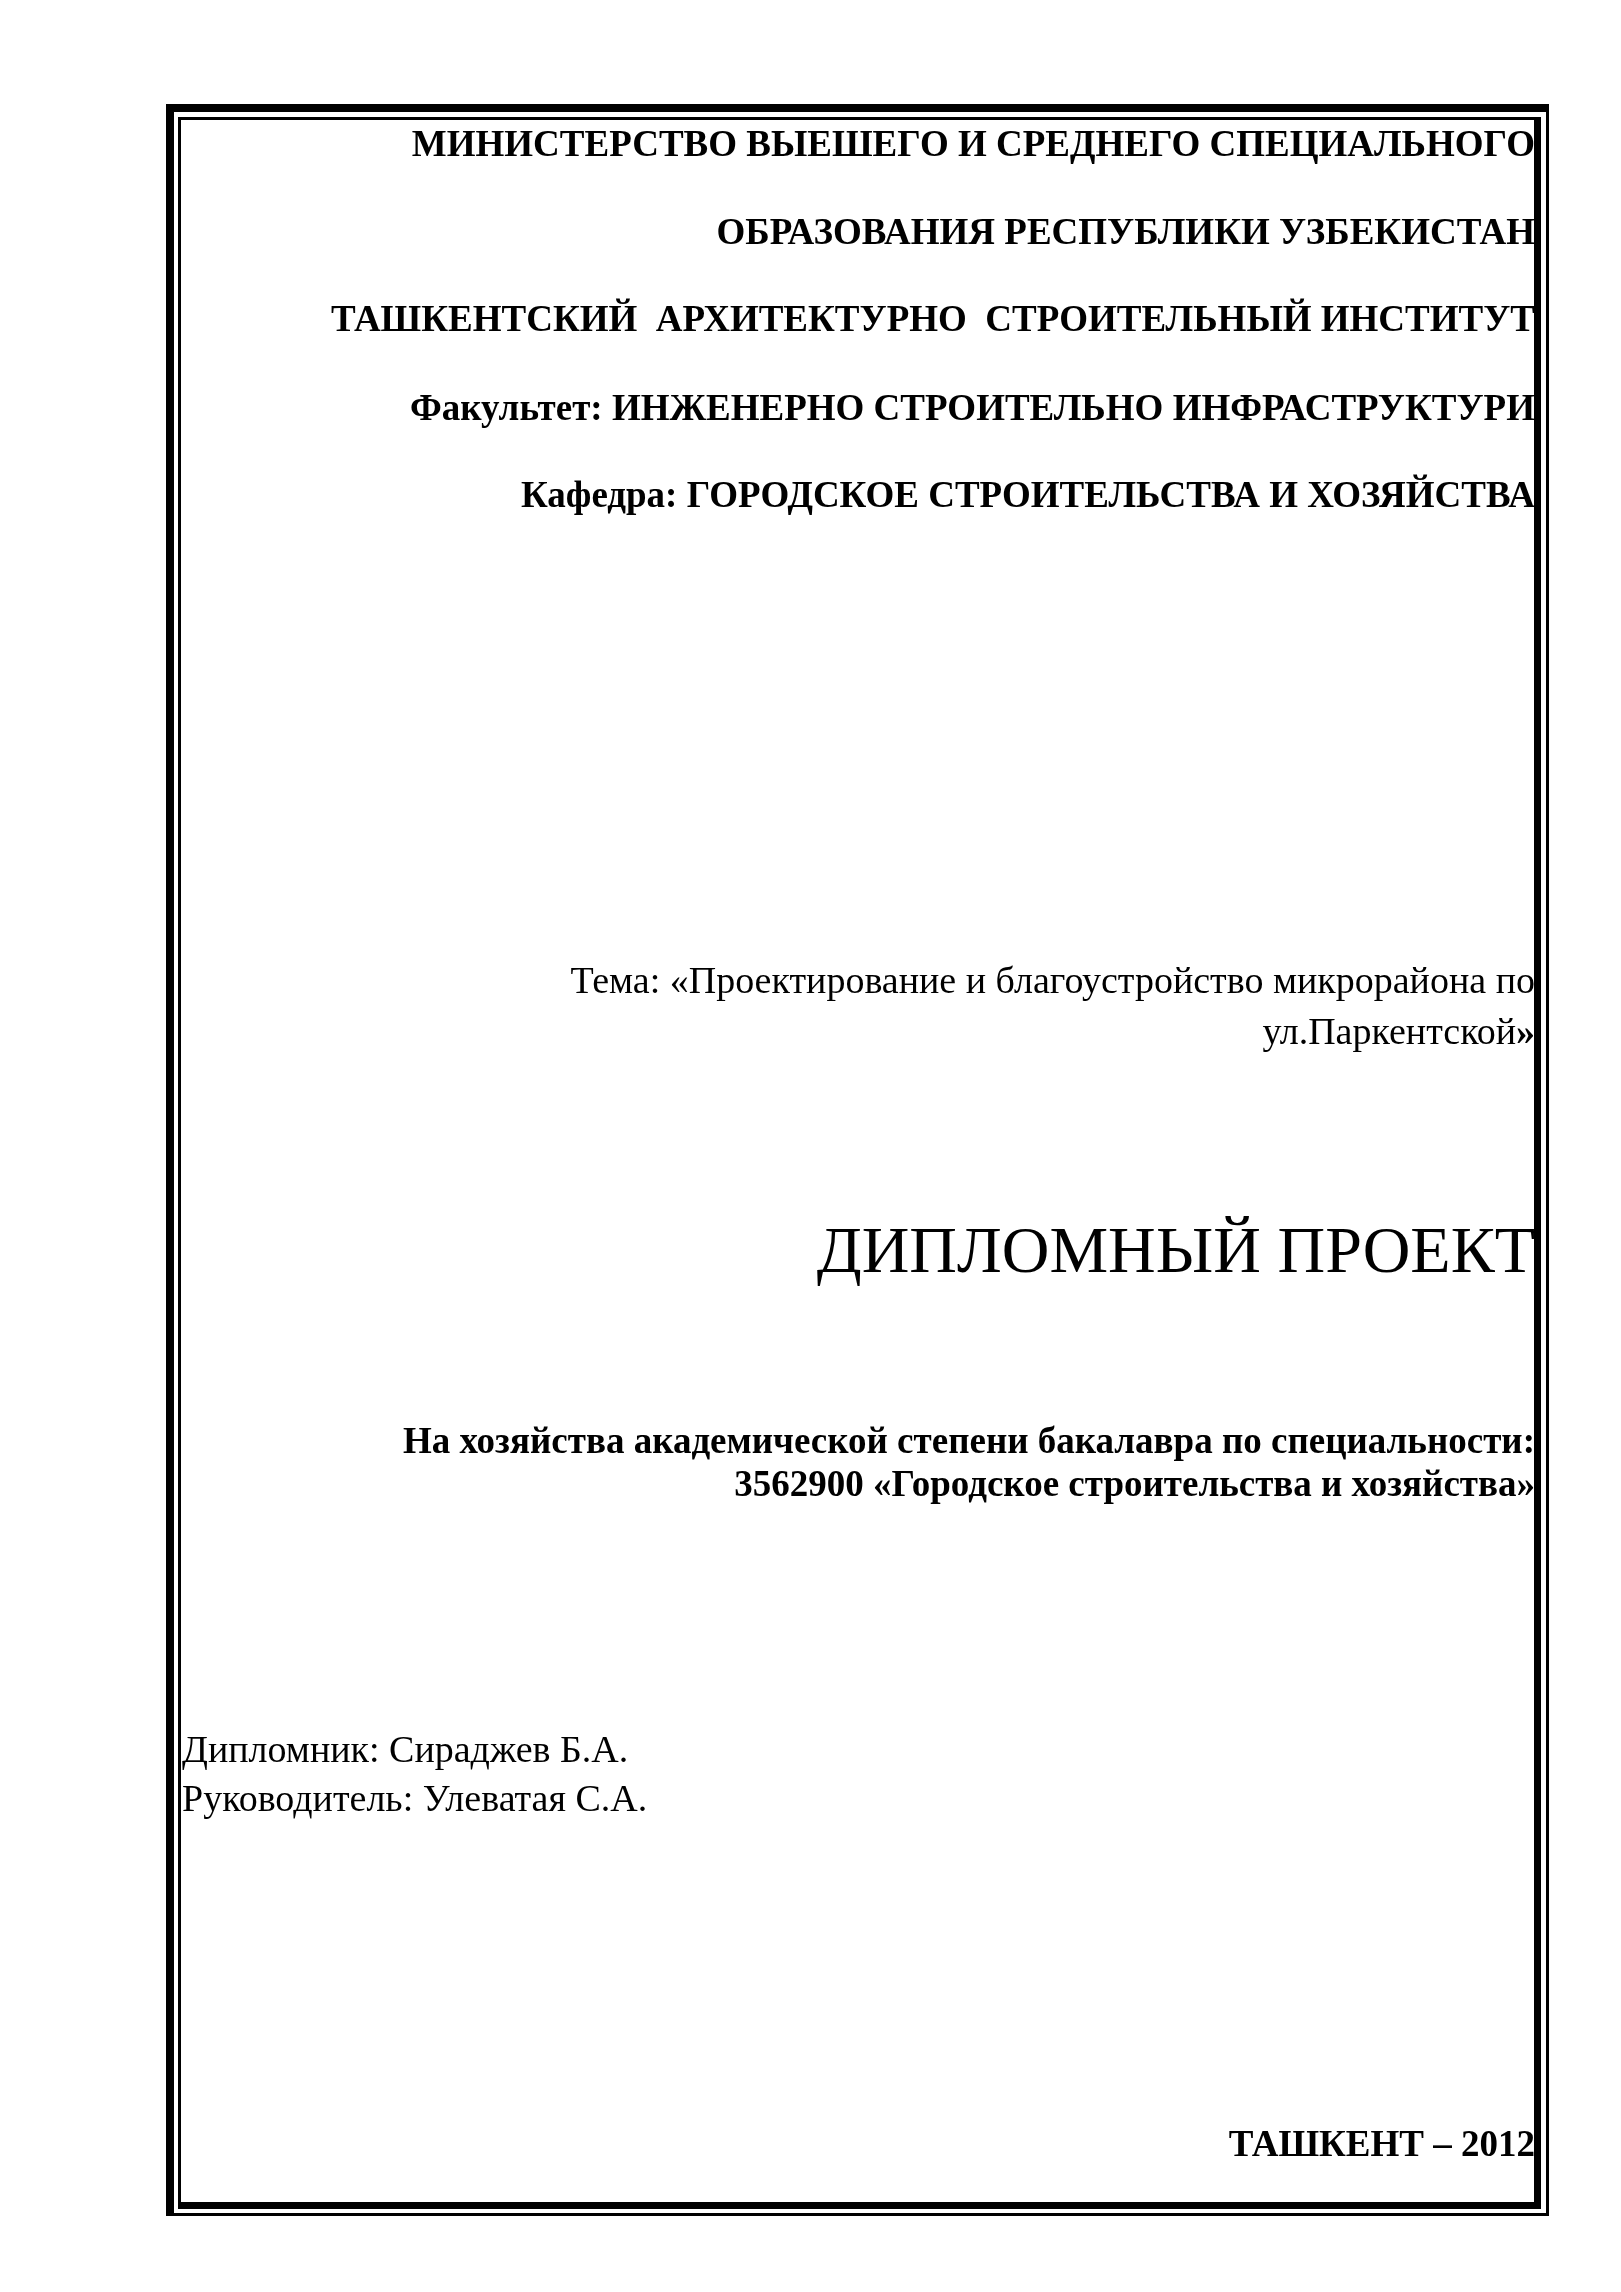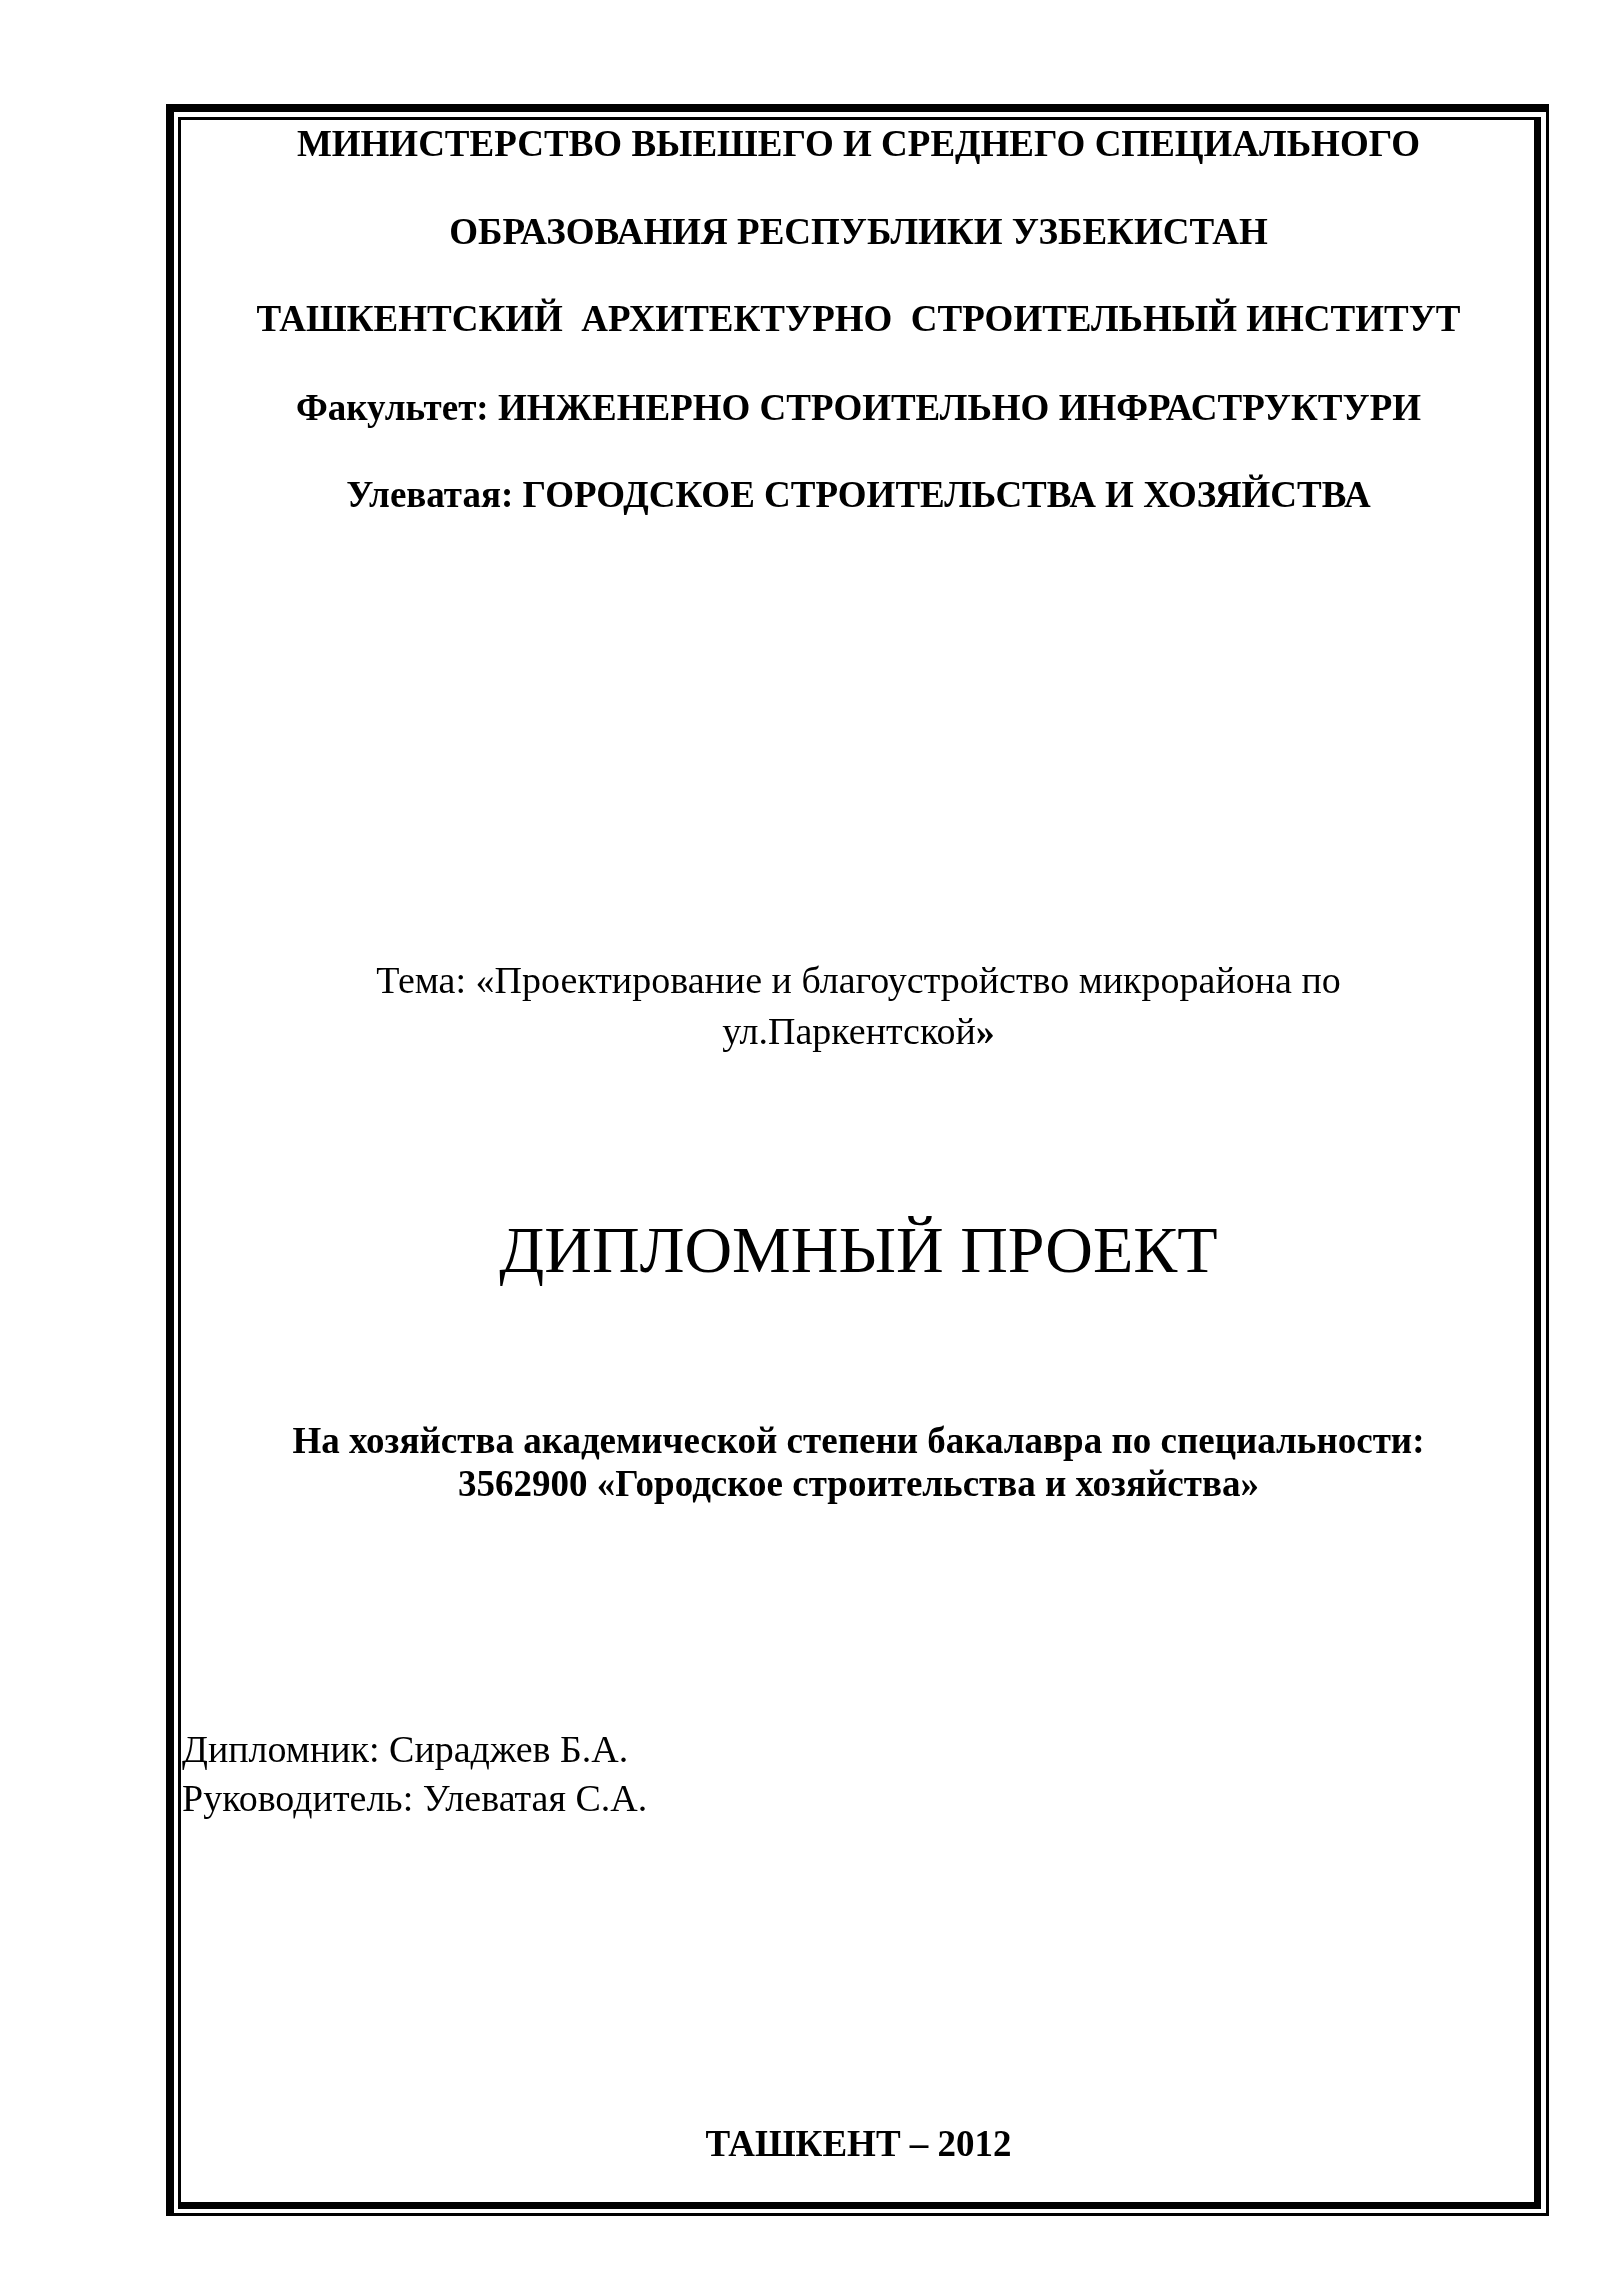--- a/index.html
+++ b/index.html
@@ -4,39 +4,39 @@
 <style>
   html, body { margin: 0; padding: 0; background: #ffffff; }
   body { width: 1621px; height: 2293px; position: relative; overflow: hidden;
          font-family: "Liberation Serif", "DejaVu Serif", serif; color: #000; }
   .frame-outer { position: absolute; left: 166px; top: 104px; width: 1372px; height: 2101px;
                  border-left: 8.8px solid #000; border-top: 8.8px solid #000;
                  border-right: 3.9px solid #000; border-bottom: 3.9px solid #000; box-sizing: content-box; }
   .frame-inner { position: absolute; left: 178px; top: 117px; width: 1353px; height: 2082px;
                  border-left: 3.9px solid #000; border-top: 3.9px solid #000;
                  border-right: 7.8px solid #000; border-bottom: 7.8px solid #000; box-sizing: content-box; }
-  .line { position: absolute; left: 182px; width: 1353px; text-align: center; white-space: pre; }
+  .line { position: absolute; left: 182px; width: 1353px; text-align: right; white-space: pre; }
   .b38 { font-size: 37px; line-height: 37px; font-weight: bold; }
   .r44 { font-size: 38px; line-height: 43px; font-weight: normal; }
   .b67 { font-size: 66px; line-height: 66px; font-weight: normal; }
   .right { text-align: left; left: 182px; width: 1332px; }
   .bold-q { font-weight: bold; }
 </style>
 </head>
 <body>
 
 <div class="frame-outer"></div>
 <div class="frame-inner"></div>
 
 <div class="line b38" style="top:125px">МИНИСТЕРСТВО ВЫЕШЕГО И СРЕДНЕГО СПЕЦИАЛЬНОГО</div>
 <div class="line b38" style="top:213px">ОБРАЗОВАНИЯ РЕСПУБЛИКИ УЗБЕКИСТАН</div>
 <div class="line b38" style="top:300px">ТАШКЕНТСКИЙ  АРХИТЕКТУРНО  СТРОИТЕЛЬНЫЙ ИНСТИТУТ</div>
 
 <div class="line b38" style="top:389px"><span>Факультет:</span> <span>ИНЖЕНЕРНО СТРОИТЕЛЬНО ИНФРАСТРУКТУРИ</span></div>
-<div class="line b38" style="top:476px"><span>Улеватая:</span> <span>ГОРОДСКОЕ СТРОИТЕЛЬСТВА И ХОЗЯЙСТВА</span></div>
+<div class="line b38" style="top:476px"><span>Кафедра:</span> <span>ГОРОДСКОЕ СТРОИТЕЛЬСТВА И ХОЗЯЙСТВА</span></div>
 
 <div class="line r44" style="top:959px">Тема: «Проектирование и благоустройство микрорайона по</div>
 <div class="line r44" style="top:1010px"><span>ул.Паркентской</span><span class="bold-q">»</span></div>
 
 <div class="line b67" style="top:1217px">ДИПЛОМНЫЙ ПРОЕКТ</div>
 
 <div class="line b38" style="top:1422px">На хозяйства академической степени бакалавра по специальности:</div>
 <div class="line b38" style="top:1465px">3562900 «Городское строительства и хозяйства»</div>
 
 <div class="line r44 right" style="top:1728px">Дипломник: Сираджев Б.А.</div>

